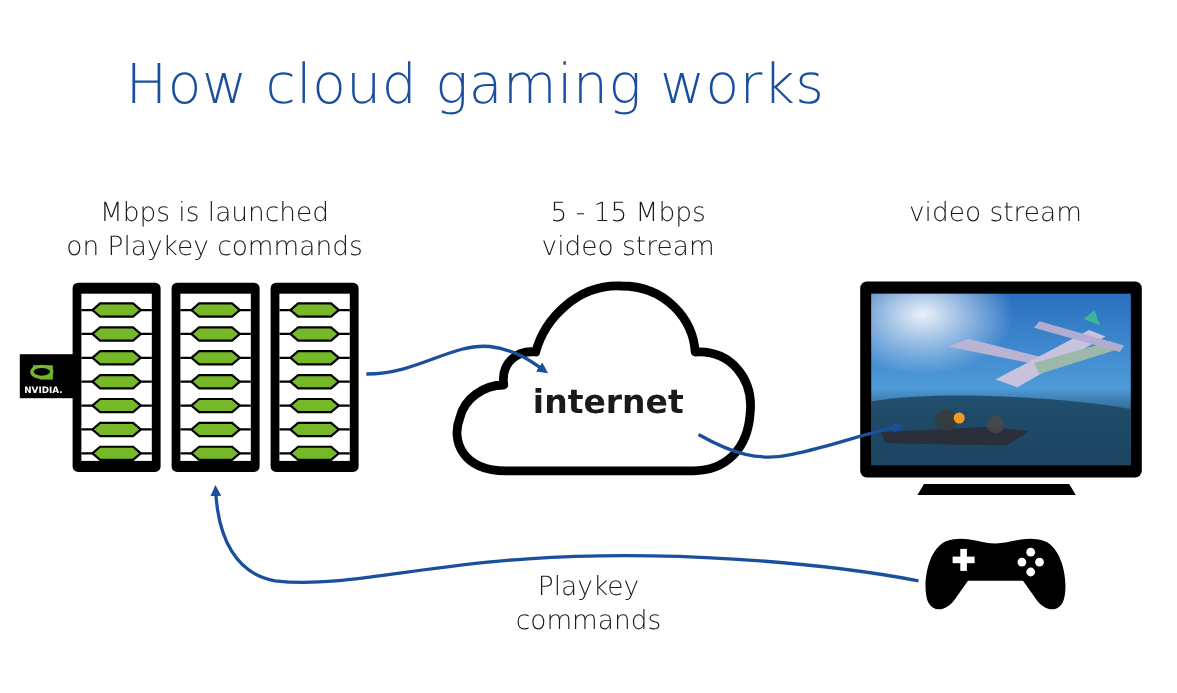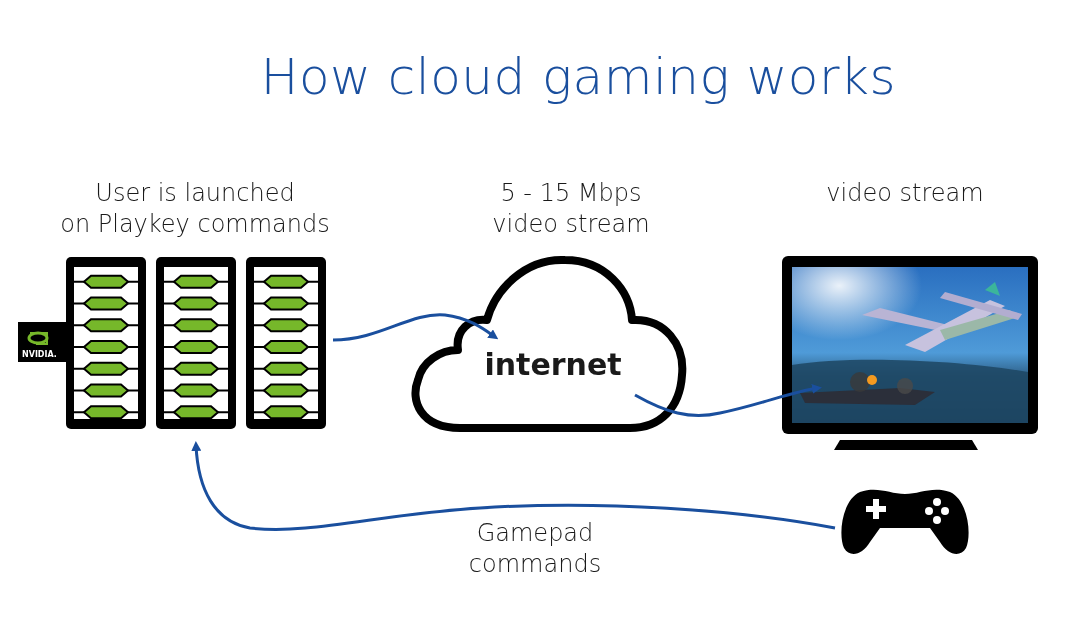--- a/index.html
+++ b/index.html
@@ -1,44 +1,44 @@
 <!DOCTYPE html>
 <html><head>
 <meta charset="utf-8">
 <style>
   html, body { margin:0; padding:0; background:#ffffff; }
   body { width:1070px; height:630px; position:relative; overflow:hidden; font-family:"DejaVu Sans", sans-serif; }
-  .title { position:absolute; left:0; top:48px; width:864px; text-align:right; font-size:50px; font-weight:300; color:#1a4f9e; letter-spacing:0.5px; font-family:"DejaVu Sans", sans-serif;padding-left:32px; }
+  .title { position:absolute; left:0; top:48px; width:864px; text-align:center; font-size:50px; font-weight:300; color:#1a4f9e; letter-spacing:0.5px; font-family:"DejaVu Sans", sans-serif; }
   .label { position:absolute; text-align:center; font-size:24px; line-height:31px; color:#1a1a1a; font-weight:300; }
   #lbl-servers { left:60px; top:178px; width:270px; }
   #lbl-stream { left:456px; top:178px; width:230px; }
   #lbl-user { left:780px; top:178px; width:250px; }
   #lbl-gamepad { left:440px; top:518px; width:190px; }
   svg.diagram { position:absolute; left:0; top:0; }
   .cloud-text { font-family:"DejaVu Sans", sans-serif; font-weight:bold; font-size:30px; fill:#1a1a1a; }
   .nv-text { font-family:"DejaVu Sans", sans-serif; font-weight:bold; font-size:8px; fill:#ffffff; }
 </style>
 </head>
 <body>
 
 <div class="title">How cloud gaming works</div>
 
 <div class="label" id="lbl-servers">
-  <div>User is launched</div>
+  <div>Mbps is launched</div>
   <div>on Playkey commands</div>
 </div>
 <div class="label" id="lbl-stream">
   <div>5 - 15 Mbps</div>
   <div>video stream</div>
 </div>
 <div class="label" id="lbl-user">
   <div>video stream</div>
 </div>
 <div class="label" id="lbl-gamepad">
-  <div>Gamepad</div>
+  <div>Playkey</div>
   <div>commands</div>
 </div>
 
 <svg class="diagram" width="1070" height="630" viewBox="0 0 1070 630">
   <defs>
     <marker id="arrowhead" markerWidth="10" markerHeight="10" refX="6" refY="5" orient="auto" markerUnits="userSpaceOnUse">
       <path d="M0,0 L10,5 L0,10 Z" fill="#1a4f9e"></path>
     </marker>
     <linearGradient id="sky" x1="0" y1="0" x2="0" y2="1">
       <stop offset="0" stop-color="#2a6fc0"></stop>

